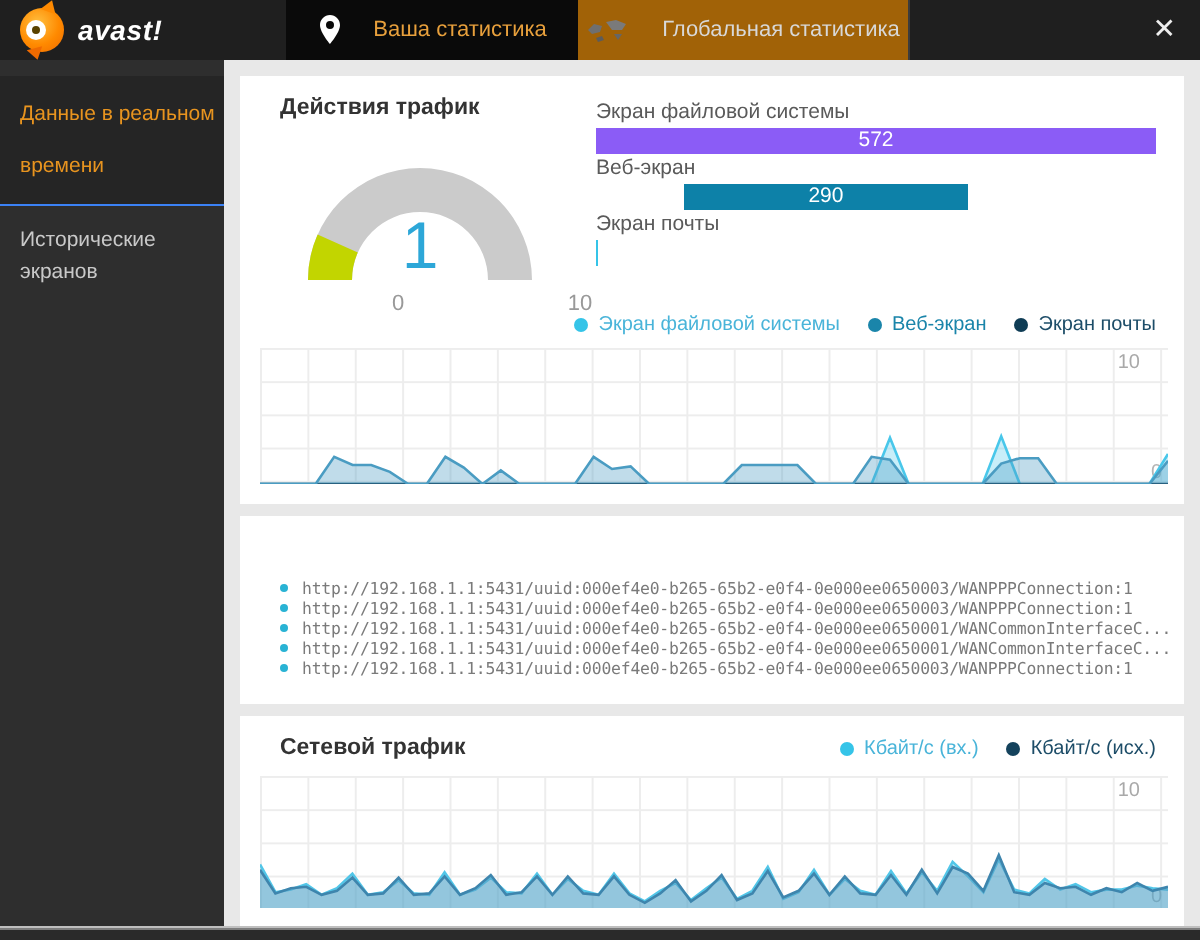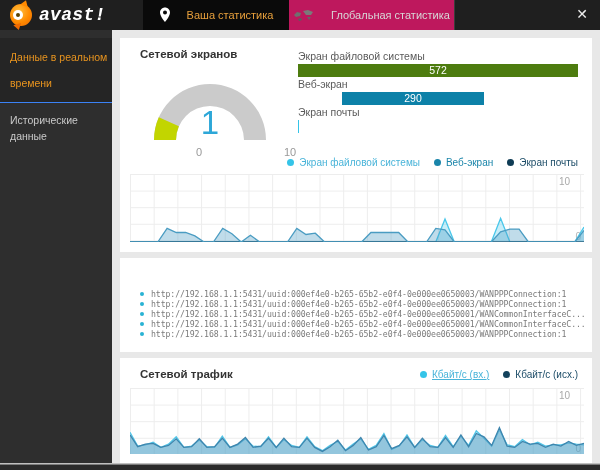--- a/index.html
+++ b/index.html
@@ -10,24 +10,24 @@
   
   .topbar { position:absolute; left:0; top:0; width:600px; height:30px; background:#1f1f1f; z-index:5; }
   .logo { position:absolute; left:10px; top:4px; display:flex; align-items:center; gap:7px; }
   .ball { width:22px; height:22px; border-radius:50%; position:relative;
           background:radial-gradient(circle at 40% 35%, #ffc040, #ff8a00 55%, #ef6a00); }
   .ball::before { content:''; position:absolute; left:3px; top:6px; width:10px; height:10px; border-radius:50%; background:#fff; }
   .ball::after  { content:''; position:absolute; left:6px; top:9px; width:4px; height:4px; border-radius:50%; background:#5a4200; }
   .spike { position:absolute; width:0; height:0; border-left:4px solid transparent; border-right:4px solid transparent; }
   .spike.s1 { top:-4px; left:11px; border-bottom:6px solid #ff8a00; transform:rotate(20deg); }
   .spike.s2 { bottom:-4px; left:4px; border-top:6px solid #ef6a00; transform:rotate(-15deg); }
-  .logo-text { color:#fff; font-weight:bold; font-style:italic; font-size:18px; letter-spacing:.3px;font-family:Liberation Mono, monospace; }
+  .logo-text { color:#fff; font-weight:bold; font-style:italic; font-size:14px; letter-spacing:.3px; }
   .tab { position:absolute; top:0; height:30px; display:flex; align-items:center; justify-content:center; gap:16px; cursor:pointer; }
   .tab-active   { left:143px; width:146px; background:#0a0a0a; }
-  .tab-inactive { left:289px; width:165px; background:#be185d; }
+  .tab-inactive { left:289px; width:165px; background:#a16207; }
   .tab-label { font-size:11px; }
   .tab-active .tab-label { color:#e8a03c; }
   .tab-inactive .tab-label { color:#d8d8d8; }
   .tabsep { position:absolute; left:454px; top:0; width:1px; height:30px; background:#3c3c3c; }
   .close-btn { position:absolute; right:12px; top:6px; color:#eee; font-size:14px; line-height:16px; cursor:pointer; }
 
   
   .sidebar { position:absolute; left:0; top:30px; width:112px; height:440px; background:#2e2e2e; z-index:4; }
   .side-item { font-size:10.5px; color:#c9c9c9; padding:9px 2px 9px 10px; line-height:16px; cursor:pointer; }
   .side-item.active { background:#252525; color:#e8941f; line-height:26px; padding:6px 4px 6px 10px; margin-top:8px;
@@ -119,43 +119,43 @@
 
     <div class="tabsep"></div>
     <div class="close-btn">✕</div>
   </div>
 
   <div class="sidebar">
     <div class="side-item active">
       <span>Данные в реальном времени</span>
     </div>
     <div class="side-item">
-      <span>Исторические данные</span>
+      <span>Исторические экранов</span>
     </div>
   </div>
 
   <div class="content">
 
     <div class="panel" id="panel1">
-      <div class="panel-title">Сетевой экранов</div>
+      <div class="panel-title">Действия трафик</div>
 
       <div class="gauge-wrap">
         <svg id="gauge-svg" width="190" height="105" viewBox="0 0 190 105">
             <path d="M24.0,62.0 A56 56 0 0 1 136.0,62.0 L114.0,62.0 A34 34 0 0 0 46.0,62.0 Z" fill="#cbcbcb"></path>
             <path d="M24.0,62.0 A56 56 0 0 1 28.8,39.2 L48.9,48.2 A34 34 0 0 0 46.0,62.0 Z" fill="#c2d500"></path>
           </svg>
         <div class="gauge-value">1</div>
         <div class="gauge-min">0</div>
         <div class="gauge-max">10</div>
       </div>
 
       <div class="bars">
         <div>
           <div class="bar-label">Экран файловой системы</div>
-          <div class="hbar" style="width: 100%; background: #4d7c0f;">
+          <div class="hbar" style="width: 100%; background: #8b5cf6;">
             <span class="hbar-value">572</span>
           </div>
         </div>
         <div>
           <div class="bar-label">Веб-экран</div>
           <div class="hbar" style="width: 50.6993%; background: rgb(13, 129, 168); margin-left: 44px;">
             <span class="hbar-value">290</span>
           </div>
         </div>
         <div>
@@ -219,21 +219,21 @@
         </li>
       </ul>
     </div>
 
     <div class="panel" id="panel3">
       <div class="panel-title">Сетевой трафик</div>
 
       <div class="legend" id="legend2">
         <div class="legend-item">
           <span class="legend-dot" style="background: rgb(53, 196, 232);"></span>
-          <span class="legend-label" style="color: rgb(73, 180, 217); text-decoration: underline;">Кбайт/с (вх.)</span>
+          <span class="legend-label" style="color: rgb(73, 180, 217);">Кбайт/с (вх.)</span>
         </div>
         <div class="legend-item">
           <span class="legend-dot" style="background: rgb(20, 66, 92);"></span>
           <span class="legend-label" style="color: rgb(29, 77, 104);">Кбайт/с (исх.)</span>
         </div>
       </div>
 
       <div class="gridchart" id="chart2-wrap">
         <span class="axis-min">0</span>
         <svg id="chart2-svg" viewBox="0 0 454 66" preserveAspectRatio="none">

